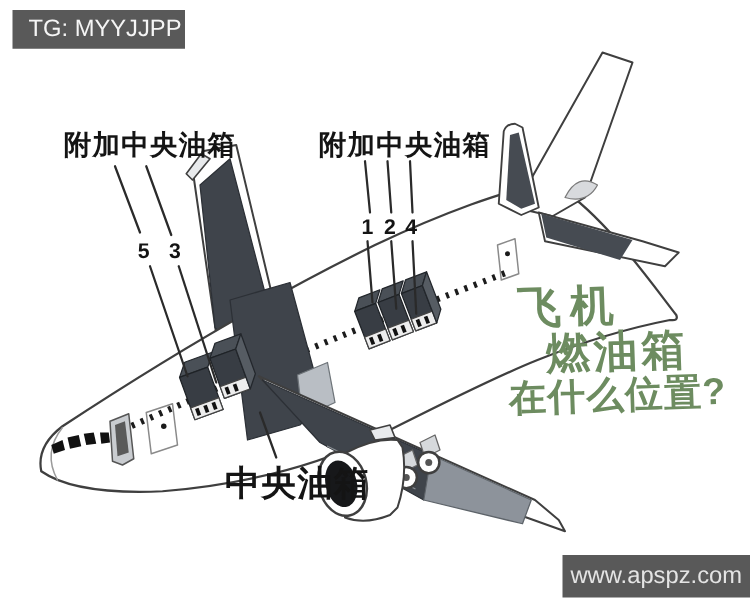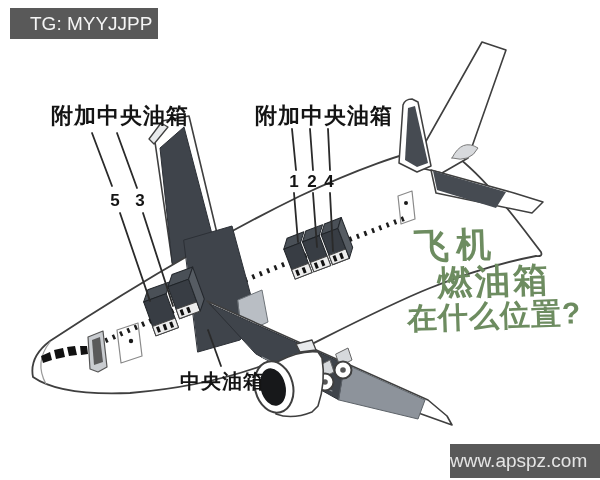--- a/index.html
+++ b/index.html
@@ -5,22 +5,22 @@
   html,body{margin:0;padding:0;background:#fff;}
   #stage{
     position:relative;width:600px;height:480px;background:#ffffff;overflow:hidden;
     font-family:"Liberation Sans", sans-serif;
   }
   #artwork{position:absolute;left:0;top:0;width:600px;height:480px;}
   .badge{
     position:absolute;background:#595959;color:#f5f5f5;
     font-size:19px;line-height:31px;white-space:nowrap;
   }
-  .badge.tl{left:10px;top:8px;width:128px;height:31px;padding-left:20px;}
-  .badge.br{left:450px;top:444px;width:150px;height:34px;line-height:34px;text-align:left;color:#e4e4e4;}
+  .badge.tl{left:10px;top:8px;width:128px;height:31px;padding-left:10px;text-align:center;}
+  .badge.br{left:450px;top:444px;width:150px;height:34px;line-height:34px;text-align:center;color:#e4e4e4;}
   .callout-label{
     position:absolute;color:#141414;font-weight:bold;font-size:22px;
     letter-spacing:1px;white-space:nowrap;
   }
   .num{
     position:absolute;color:#141414;font-weight:bold;font-size:17px;
     width:14px;text-align:center;
   }
   .qtext{position:absolute;font-weight:bold;white-space:nowrap;transform:rotate(-2deg);}
   .q1{left:414px;top:222px;font-size:35px;letter-spacing:7px;}
@@ -145,21 +145,21 @@
         <path d="M313 193 L317 247"></path>
         <path d="M330 193 L333 251"></path>
       <path d="M221 366 L208 330"></path>
     </g>
   </svg>
 
   <div class="callout-label" style="left:51px;top:101px;">附加中央油箱</div>
 
   <div class="callout-label" style="left:255px;top:101px;">附加中央油箱</div>
 
-  <div class="callout-label" style="left:180px;top:368px;font-size:20px;">中央油箱</div>
+  <div class="callout-label" style="left:180px;top:368px;font-size:28px;">中央油箱</div>
 
   <div class="num" style="left:108px;top:191px;">5</div>
   <div class="num" style="left:133px;top:191px;">3</div>
   <div class="num" style="left:287px;top:172px;">1</div>
   <div class="num" style="left:305px;top:172px;">2</div>
   <div class="num" style="left:322px;top:172px;">4</div>
 
   <div class="qtext q1" style="color: rgb(109, 140, 96);">飞机</div>
   <div class="qtext q2" style="color: rgb(109, 140, 96);">燃油箱</div>
   <div class="qtext q3" style="color: rgb(109, 140, 96);">在什么位置?</div>

